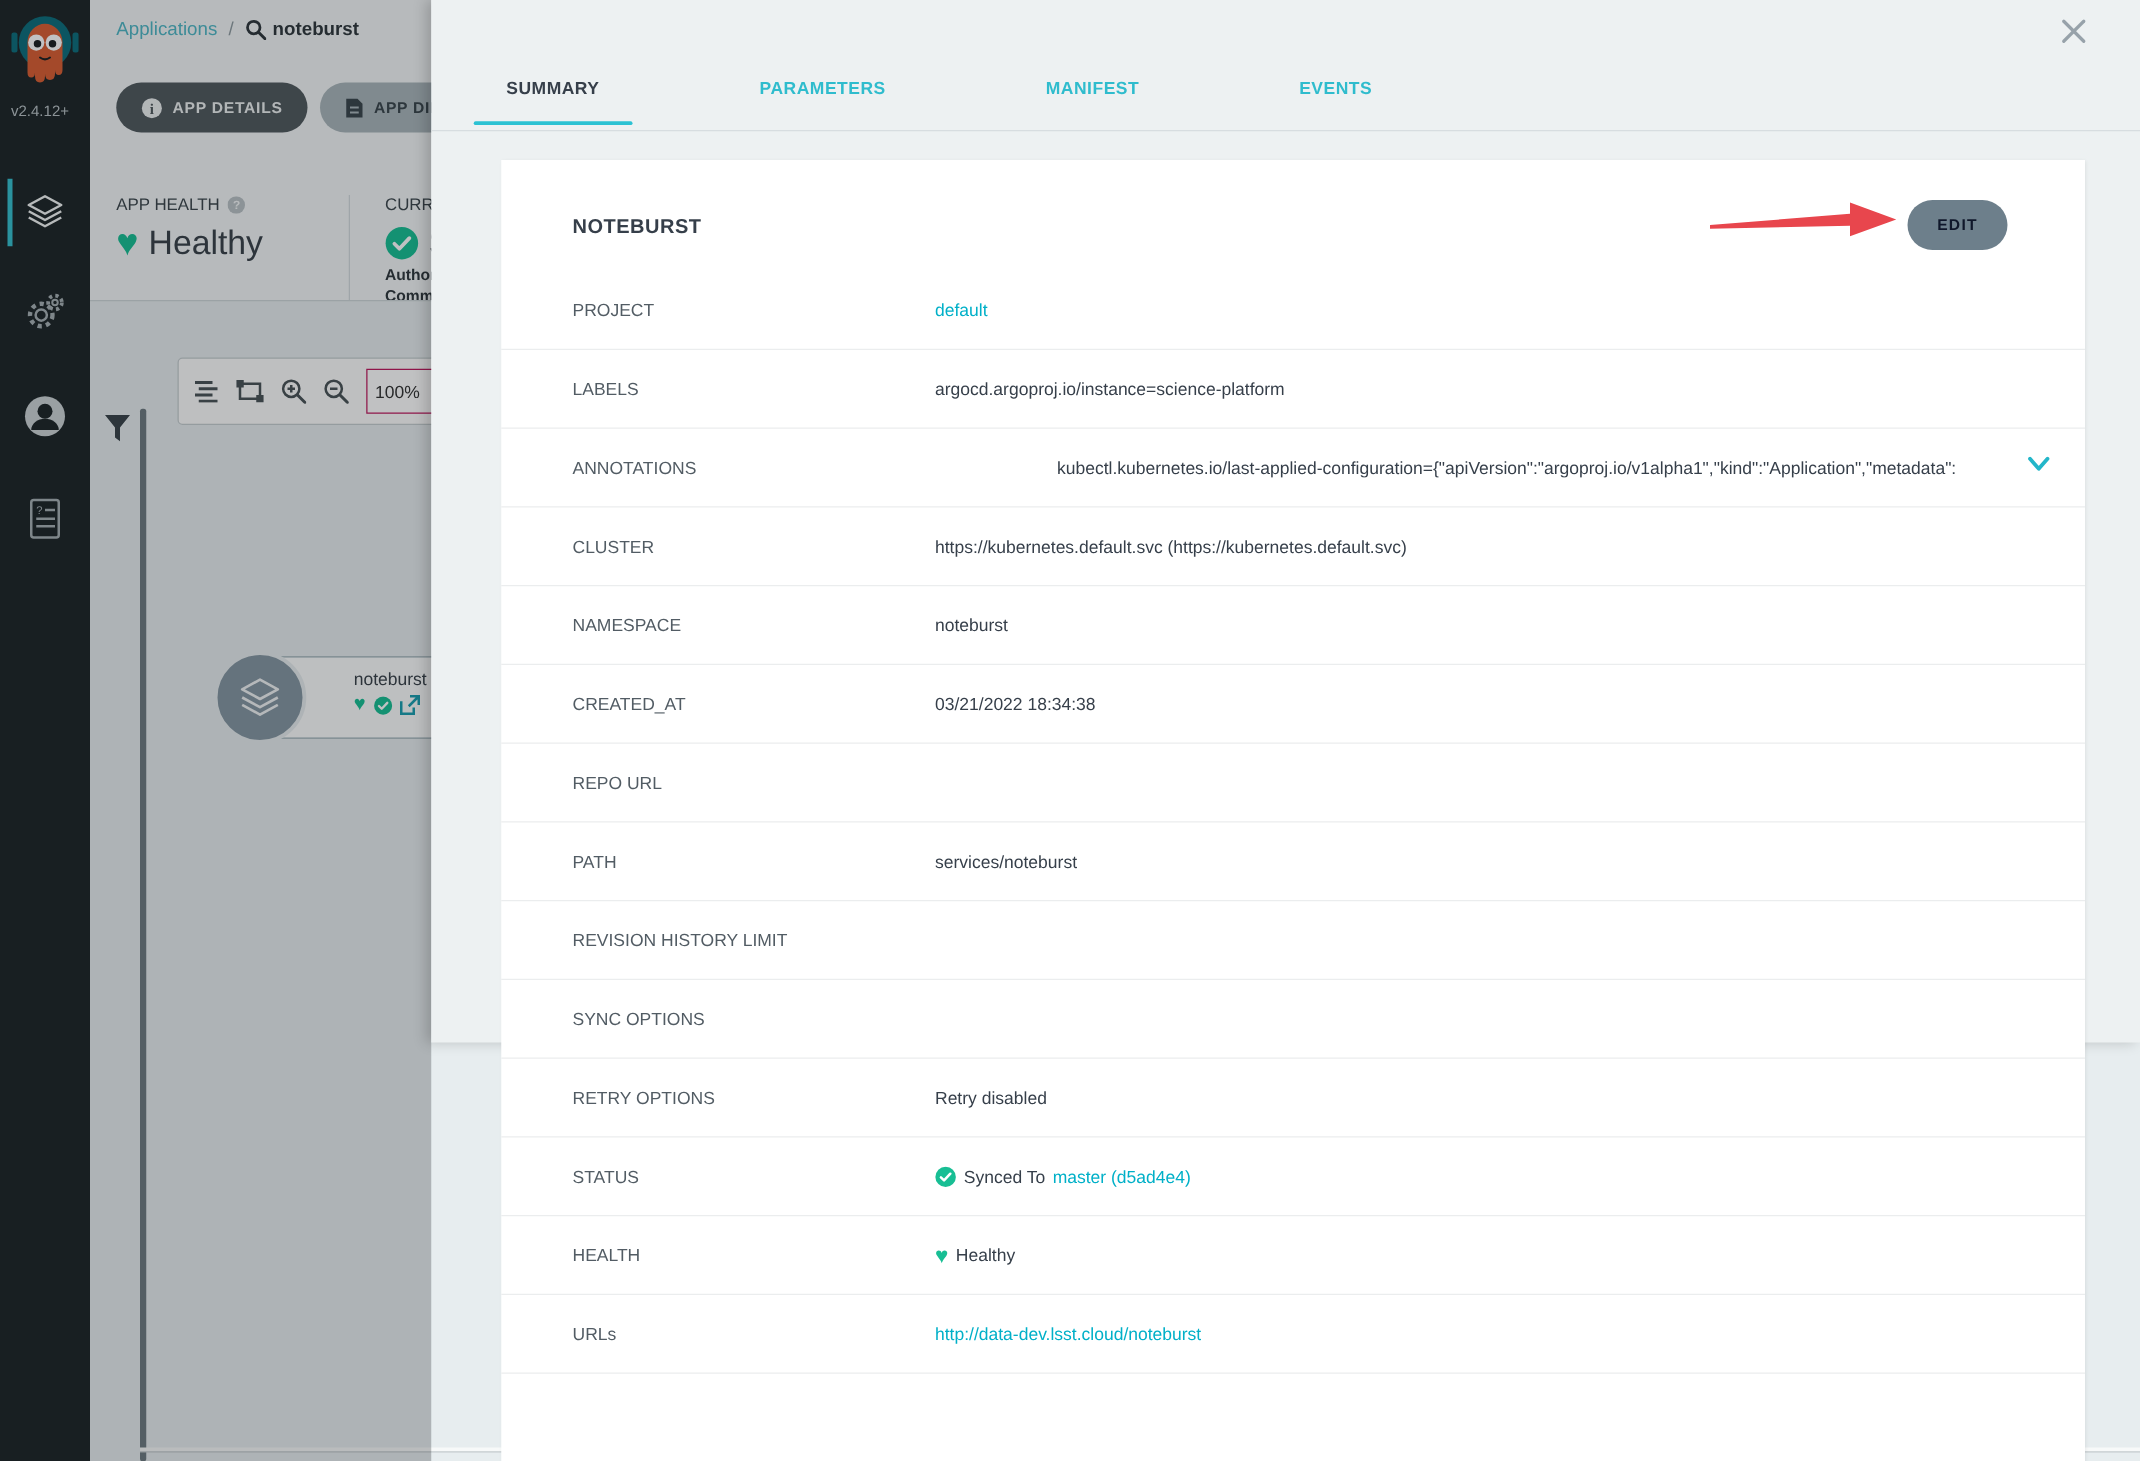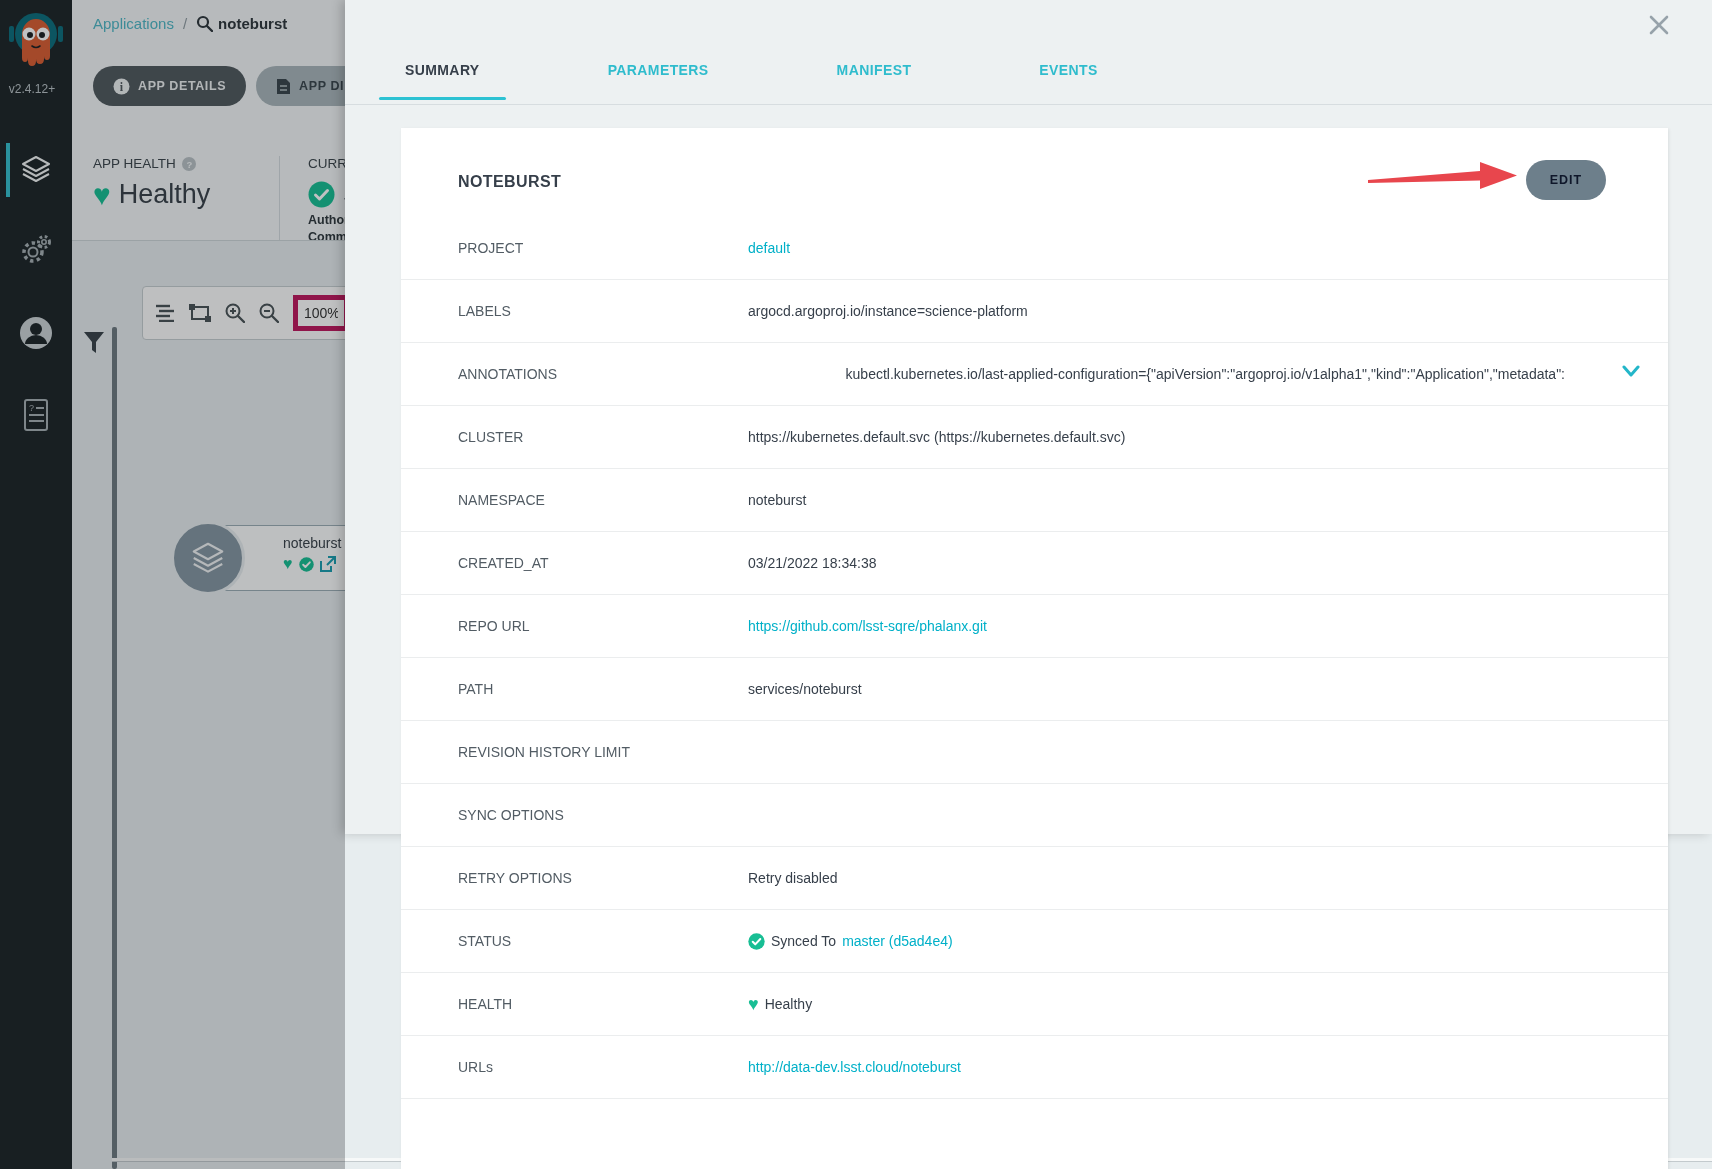--- a/index.html
+++ b/index.html
@@ -25,21 +25,21 @@
   .pill.light { background:#a9b5ba; color:#39454c; width:180px;}
   .stat-block { position:absolute; top:128px;margin-top:28px;}
   .stat-label { font-size:13.5px; color:#3c464c; display:flex; align-items:center; gap:6px;}
   .stat-value { margin-top:8px; font-size:27px; color:#39424a; display:flex; align-items:center; gap:8px;}
   .meta-line { font-size:12.5px; color:#39424a; margin-top:3px; white-space:nowrap;}
   .meta-line b { color:#2e373c; }
   .graph { position:absolute; left:0; top:240px; right:0; bottom:0; background:#e7edef; border-top:1px solid #cdd5d8;}
   .funnel { position:absolute; left:11px; top:90px;}
   .fscroll { position:absolute; left:40px; top:86px; bottom:0; width:5px; background:#6e7a80; border-radius:2px;}
   .gtoolbar { position:absolute; left:70px; top:45px; width:300px; height:54px; background:#fdfdfd; border:1px solid #c6cdd0; border-radius:4px; display:flex; align-items:center; gap:14px; padding:0 12px;}
-  .zoominput { width:56px; height:36px; border:5px solid #be185d; background:#fff; font-size:14px; color:#333; padding:0 6px; font-family:"Liberation Sans",sans-serif;}
+  .zoominput { width:56px; height:36px; border:1px solid #be185d; background:#fff; font-size:14px; color:#333; padding:0 6px; font-family:"Liberation Sans",sans-serif;}
   .gnode { position:absolute; left:99px; top:284px; width:280px; height:66px;}
   .gnode-card { position:absolute; left:36px; top:0; right:0; height:66px; background:#fbfcfc; border-top:1px solid #9badb5; border-bottom:1px solid #9badb5;}
   .gnode-circle { position:absolute; left:0; top:-4px; width:74px; height:74px; border-radius:50%; background:#8596a2; border:3px solid #e7edef; display:flex; align-items:center; justify-content:center;}
   .gnode-name { position:absolute; left:112px; top:10px; font-size:14px; color:#39424a;}
   .gnode-icons { position:absolute; left:112px; top:31px; display:flex; align-items:center; gap:6px; font-size:15px;}
   .heart { color:#18be94; font-size:16px; line-height:1;}
   .gbadge { position:absolute; left:268px; top:60px; width:26px; height:18px; border-radius:9px; background:#f2f4f5; border:1px solid #9badb5;}
   .gbottom { position:absolute; left:40px; bottom:8px; right:0; height:3px; background:#f7f9f9; box-shadow:0 1px 0 #c3cacd;}
 
   .overlay { position:absolute; left:0; top:0; width:345px; height:1169px; background:rgba(10,16,18,.26); z-index:5;}
@@ -304,23 +304,20 @@
 
         <div class="row">
           <div class="row-label">CREATED_AT</div>
           <div class="row-value">
               <span>03/21/2022 18:34:38</span>
             </div>
         </div>
 
         <div class="row">
           <div class="row-label">REPO URL</div>
-          <div class="row-value">
-              <span class="lnk">https://github.com/lsst-sqre/phalanx.git</span>
-            </div>
         </div>
 
 
         <div class="row">
           <div class="row-label">PATH</div>
           <div class="row-value">
               <span>services/noteburst</span>
             </div>
         </div>
 

